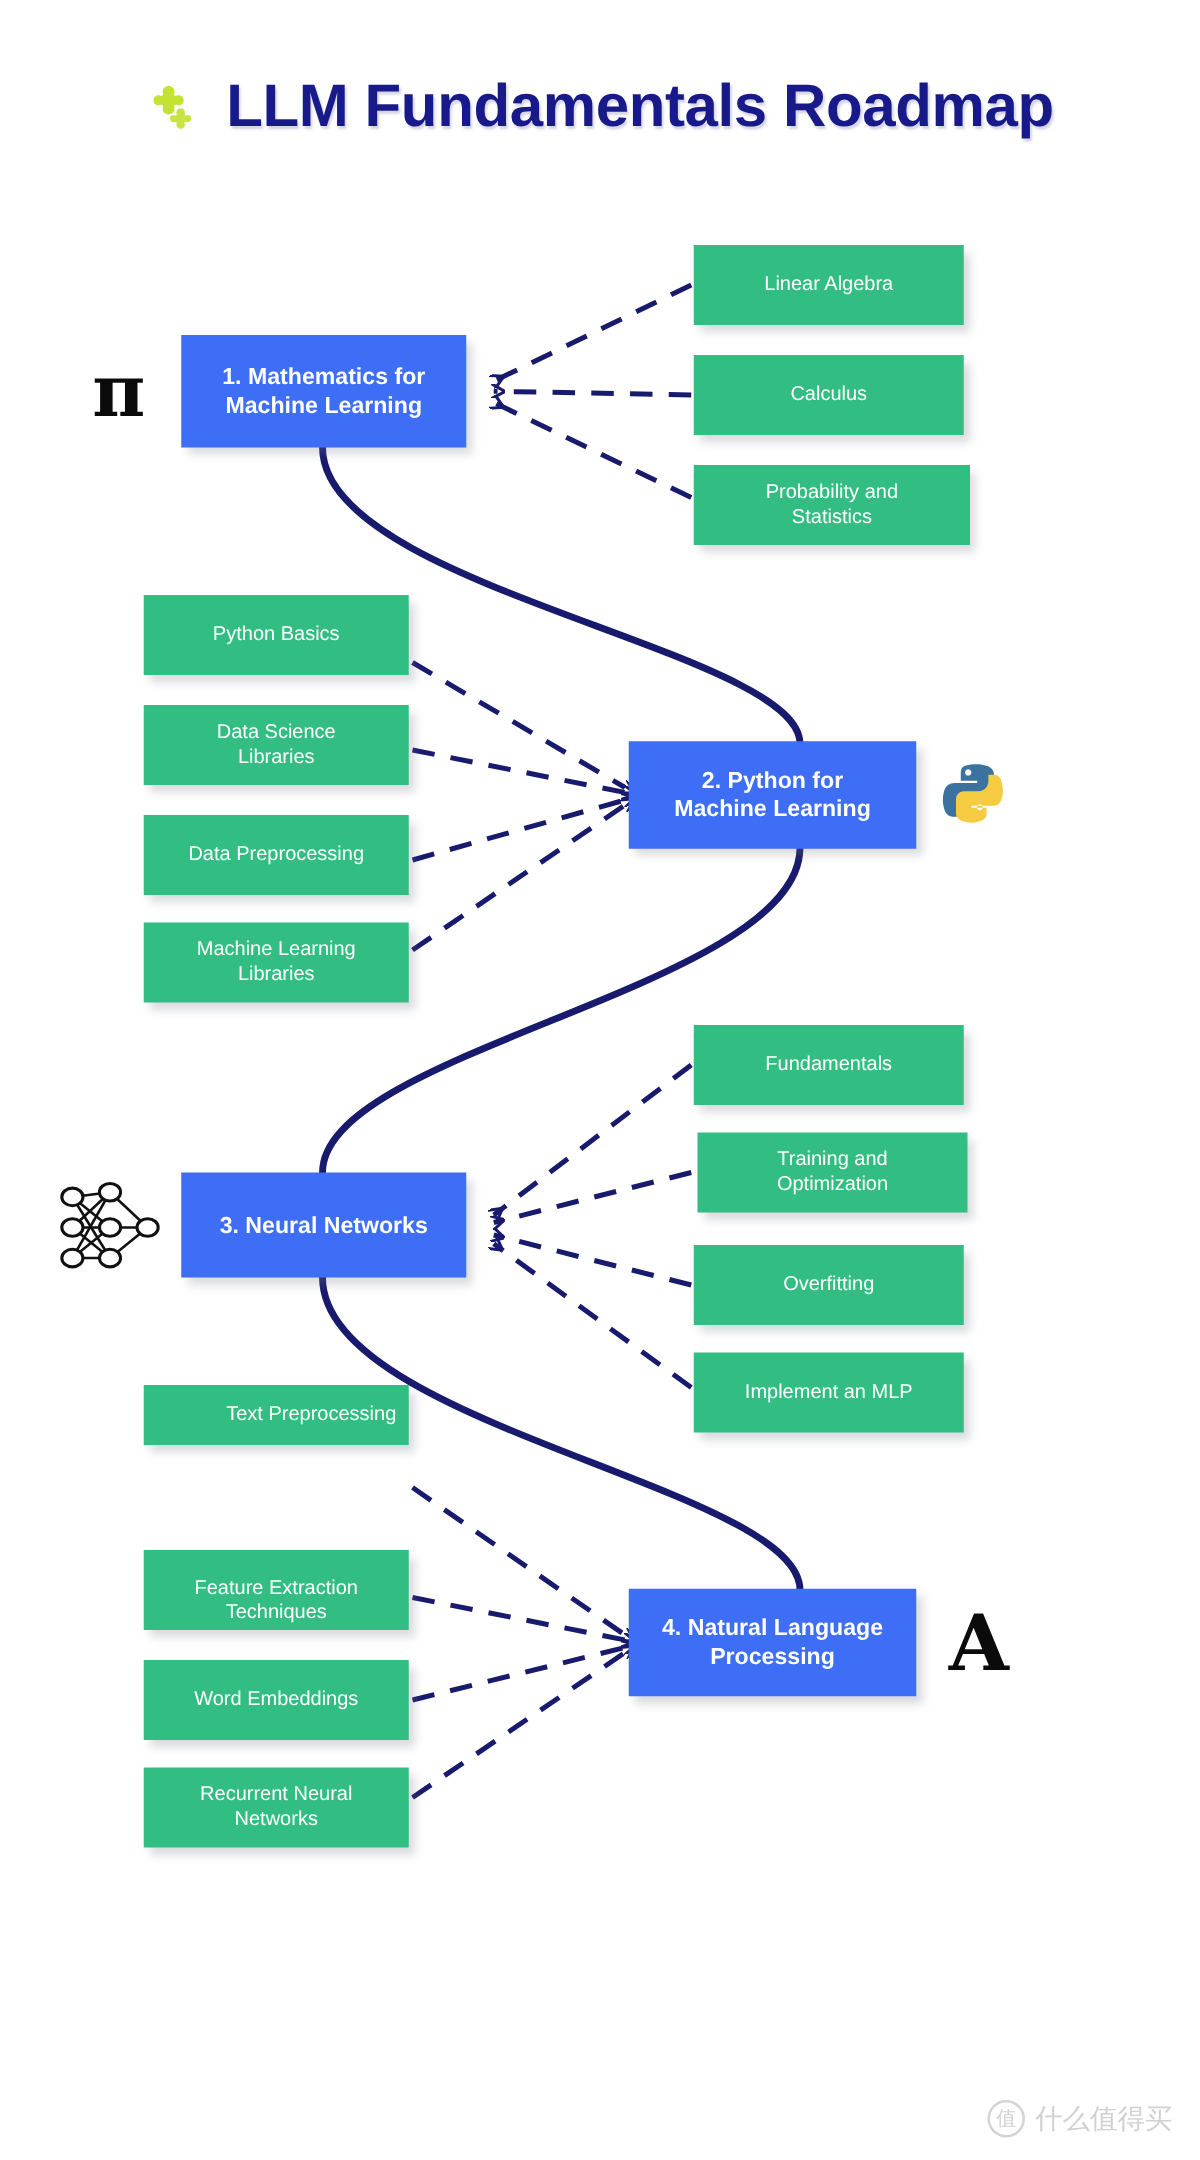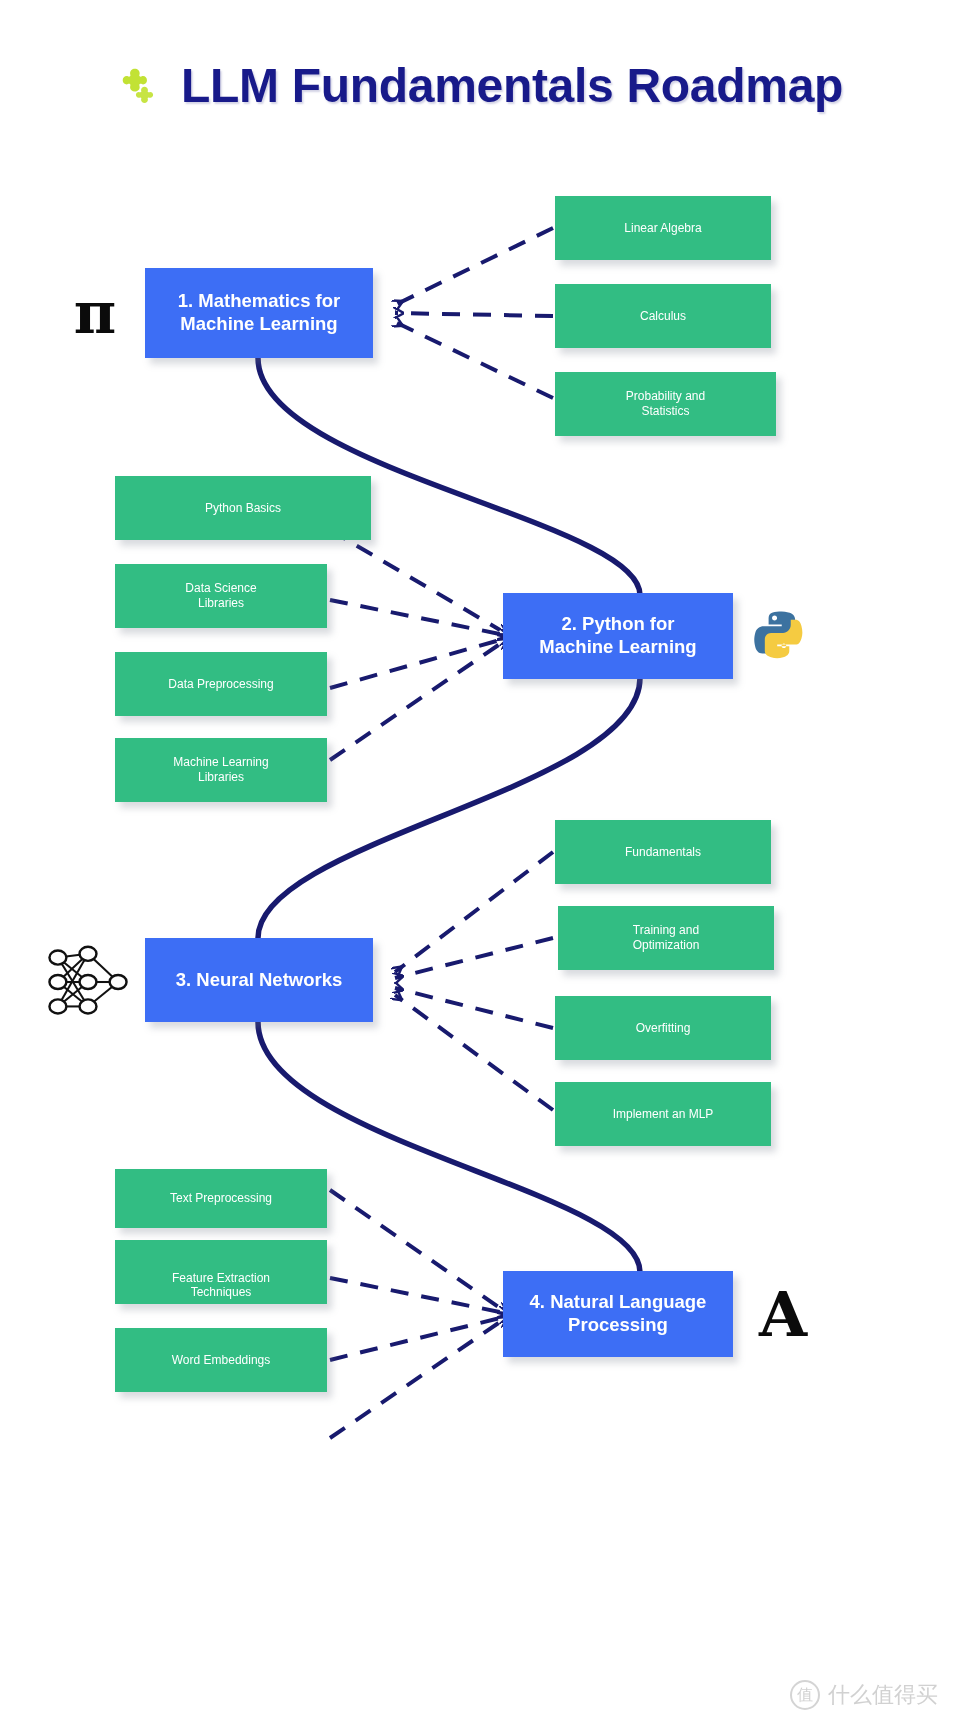--- a/index.html
+++ b/index.html
@@ -68,21 +68,21 @@
     box-shadow: 5px 6px 7px rgba(120,125,140,0.28);
   }
   .node-main {
     background: #3d6ef5;
     font-size: 18.5px;
     font-weight: bold;
     padding: 4px 8px;
   }
   .node-sub {
     background: #32bd83;
-    font-size: 12px;
+    font-size: 16px;
     font-weight: normal;
     padding: 4px 10px;
   }
   .node-sub .lbl, .node-main .lbl {
     display: block;
     width: 100%;
   }
   
   .side-icon {
     position: absolute;
@@ -203,21 +203,21 @@
   <div class="node node-sub" style="left:555px; top:284px; width:216px; height:64px;">
     <span class="lbl">Calculus</span>
   </div>
   <div class="node node-sub" style="left:555px; top:372px; width:221px; height:64px;">
     <span>
       <span class="lbl">Probability and</span>
       <span class="lbl">Statistics</span>
     </span>
   </div>
 
-  <div class="node node-sub" style="left:115px; top:476px; width:256px; height:64px;justify-content:center;">
+  <div class="node node-sub" style="left:115px; top:476px; width:212px; height:64px;justify-content:center;">
     <span class="lbl">Python Basics</span>
   </div>
   <div class="node node-sub" style="left:115px; top:564px; width:212px; height:64px;">
     <span>
       <span class="lbl">Data Science</span>
       <span class="lbl">Libraries</span>
     </span>
   </div>
   <div class="node node-sub" style="left:115px; top:652px; width:212px; height:64px;">
     <span class="lbl">Data Preprocessing</span>
@@ -284,31 +284,37 @@
       <span class="lbl">Optimization</span>
     </span>
   </div>
   <div class="node node-sub" style="left:555px; top:1082px; width:216px; height:64px;">
     <span class="lbl">Implement an MLP</span>
   </div>
   <div class="node node-sub" style="left:555px; top:996px; width:216px; height:64px;">
     <span class="lbl">Overfitting</span>
   </div>
 
-  <div class="node node-sub" style="left:115px; top:1169px; width:212px; height:59px;">
+  <div class="node node-sub" style="left:115px; top:1108px; width:212px; height:48px;text-align:right;">
     <span class="lbl">Text Preprocessing</span>
   </div>
   <div class="node node-sub" style="left:115px; top:1240px; width:212px; height:64px;align-items:flex-end;">
     <span>
       <span class="lbl">Feature Extraction</span>
       <span class="lbl">Techniques</span>
     </span>
   </div>
   <div class="node node-sub" style="left:115px; top:1328px; width:212px; height:64px;">
     <span class="lbl">Word Embeddings</span>
+  </div>
+  <div class="node node-sub" style="left:115px; top:1414px; width:212px; height:64px;">
+    <span>
+      <span class="lbl">Recurrent Neural</span>
+      <span class="lbl">Networks</span>
+    </span>
   </div>
 
   <div class="node node-main" style="left:503px; top:1271px; width:230px; height:86px;">
     <span>
       <span class="lbl">4. Natural Language</span>
       <span class="lbl">Processing</span>
     </span>
   </div>
 
   <div class="side-icon" style="left:752px; top:1280px; width:62px; height:70px;">

